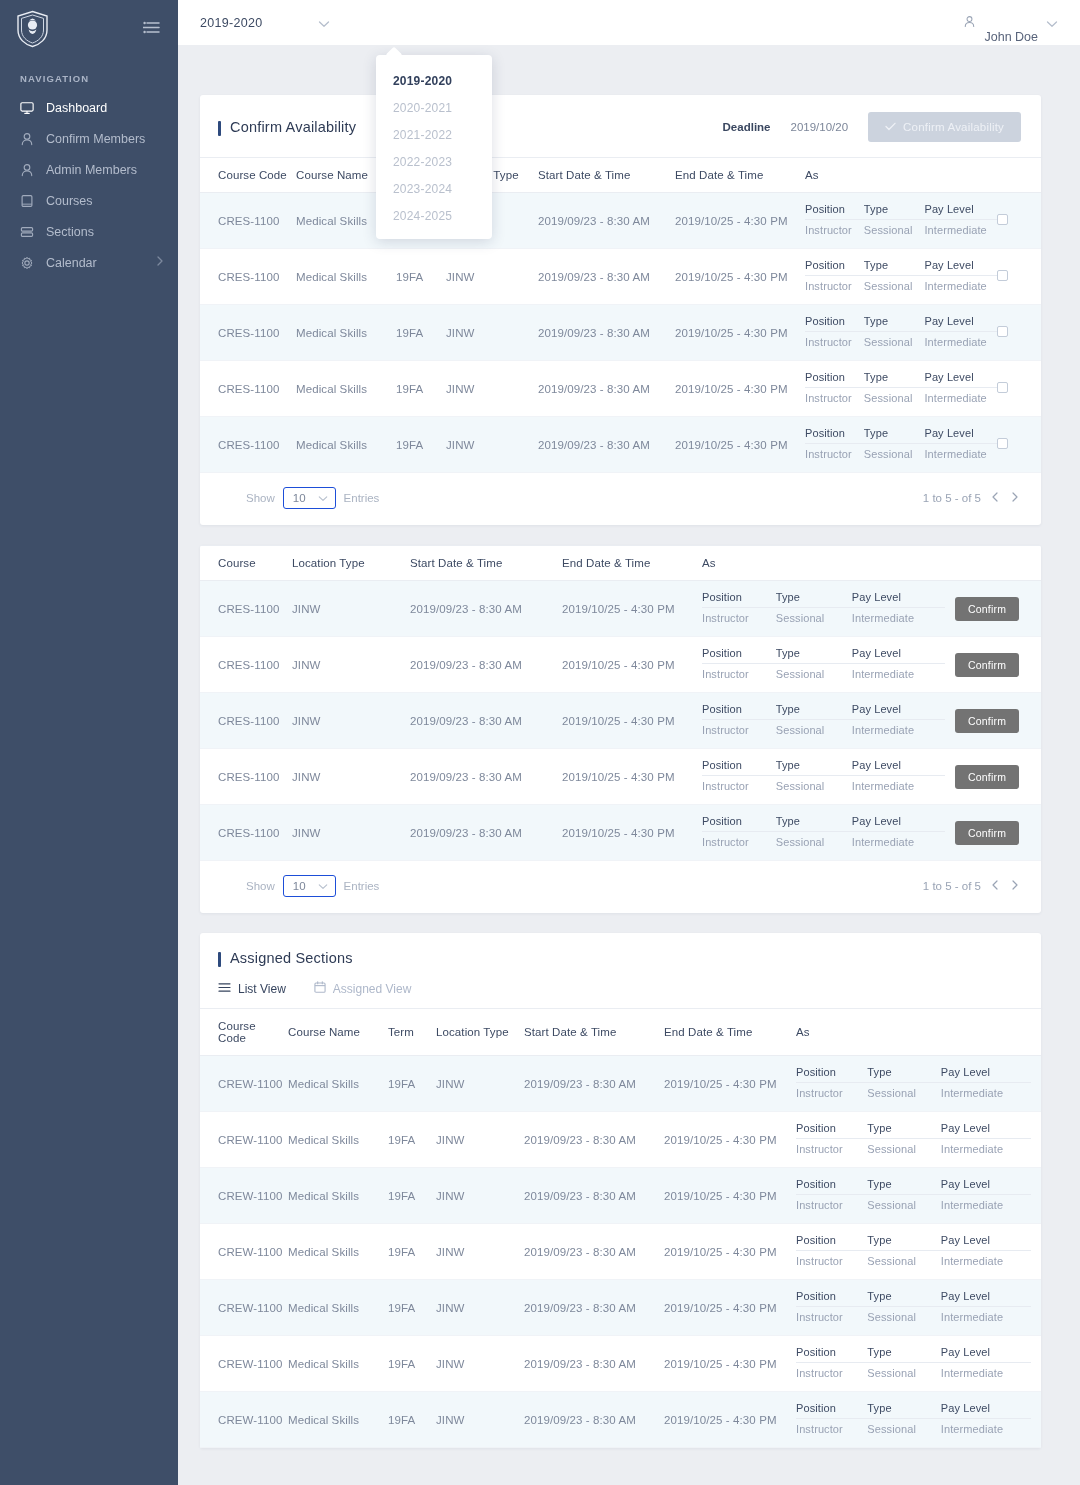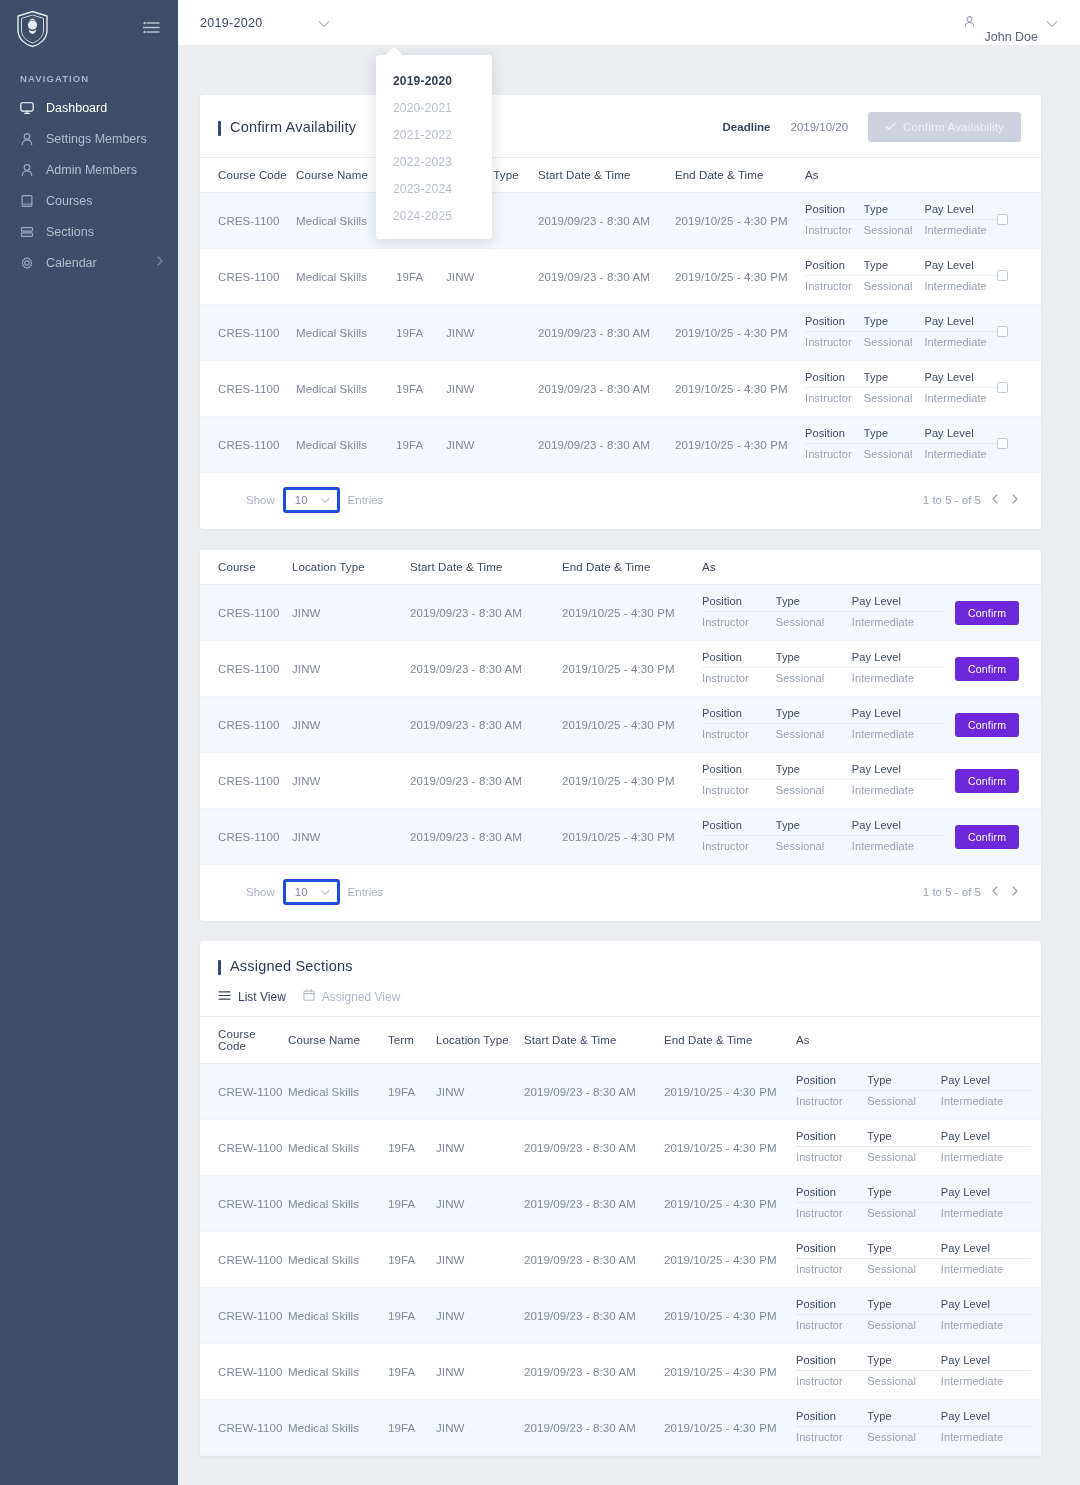--- a/index.html
+++ b/index.html
@@ -92,21 +92,21 @@
   .dl-label { font-size: 11.5px; color: #3a4760; font-weight: 700; }
   .dl-value { font-size: 11.5px; color: #7c8699; }
   .btn-confirm-avail {
     background: #ccd3de; color: #eef1f6; font-size: 11.5px;
     border: none; border-radius: 3px; padding: 9px 17px;
     display: flex; align-items: center; gap: 7px; cursor: not-allowed;
     letter-spacing: .2px;
   }
 
   
-  .view-tabs { display: flex; align-items: center; gap: 17px;
+  .view-tabs { display: flex; align-items: center; gap: 28px;
                padding: 0 0 12px 18px; }
   .vtab { display: flex; align-items: center; gap: 7px; font-size: 12px;
           color: #aeb8ca; cursor: pointer; }
   .vtab.active { color: #36445e; }
 
   
   table { width: 100%; border-collapse: collapse; table-layout: fixed; }
   thead th {
     font-size: 11.5px; color: #3d4a63; font-weight: 400; text-align: left;
     padding: 11px 4px 11px 0; border-top: 1px solid #eaedf2;
@@ -127,32 +127,32 @@
   .as-c { display: table-cell; font-size: 11px; padding: 1px 12px 3px 0;
           white-space: nowrap; }
   .as-head .as-c { color: #3d4a63; border-bottom: 1px solid #e7ebf1;
                    padding-bottom: 4px; }
   .as-val .as-c { color: #99a2b4; padding-top: 4px; }
 
   .cb { width: 11px; height: 11px; border: 1px solid #c3ccd9;
         border-radius: 2px; display: inline-block; cursor: pointer;
         background: #fff; }
   .btn-row-confirm {
-    background: #6d28d9; color: #fff; font-size: 10.5px; border: none;
+    background: #737373; color: #fff; font-size: 10.5px; border: none;
     border-radius: 3px; padding: 6px 13px; cursor: pointer;
     letter-spacing: .2px;
   }
 
   
   .pager { display: flex; align-items: center; padding: 14px 20px 16px 18px; }
   .pg-left { display: flex; align-items: center; gap: 8px;
              font-size: 11.5px; color: #aab3c2; margin-left: 28px; }
   .pg-select {
     display: flex; align-items: center; gap: 12px;
-    border: 3px solid #1d4ed8; border-radius: 3px;
+    border: 1px solid #1d4ed8; border-radius: 3px;
     padding: 4px 7px 4px 9px; cursor: pointer; background: #fff;
   }
   .pg-select .v { font-size: 11.5px; color: #7d879a; }
   .pg-right { margin-left: auto; display: flex; align-items: center; gap: 8px;
               font-size: 11.5px; color: #9aa4b5; }
   .pg-arrow { cursor: pointer; padding: 0 2px; }
 </style>
 </head>
 <body>
 
@@ -195,21 +195,21 @@
       <span class="txt">Dashboard</span>
     </div>
 
     <div class="nav-item">
       <span class="ico">
         <svg width="14" height="14" viewBox="0 0 16 16">
             <circle cx="8" cy="5" r="3.2" fill="none" stroke="#b3bccc" stroke-width="1.3"></circle>
             <path d="M2.6 14.4 C2.6 10.6 5 9.2 8 9.2 C11 9.2 13.4 10.6 13.4 14.4" fill="none" stroke="#b3bccc" stroke-width="1.3" stroke-linecap="round"></path>
           </svg>
       </span>
-      <span class="txt">Settings Members</span>
+      <span class="txt">Confirm Members</span>
     </div>
 
     <div class="nav-item">
       <span class="ico">
         <svg width="14" height="14" viewBox="0 0 16 16">
             <circle cx="8" cy="5" r="3.2" fill="none" stroke="#b3bccc" stroke-width="1.3"></circle>
             <path d="M2.6 14.4 C2.6 10.6 5 9.2 8 9.2 C11 9.2 13.4 10.6 13.4 14.4" fill="none" stroke="#b3bccc" stroke-width="1.3" stroke-linecap="round"></path>
           </svg>
       </span>
       <span class="txt">Admin Members</span>

